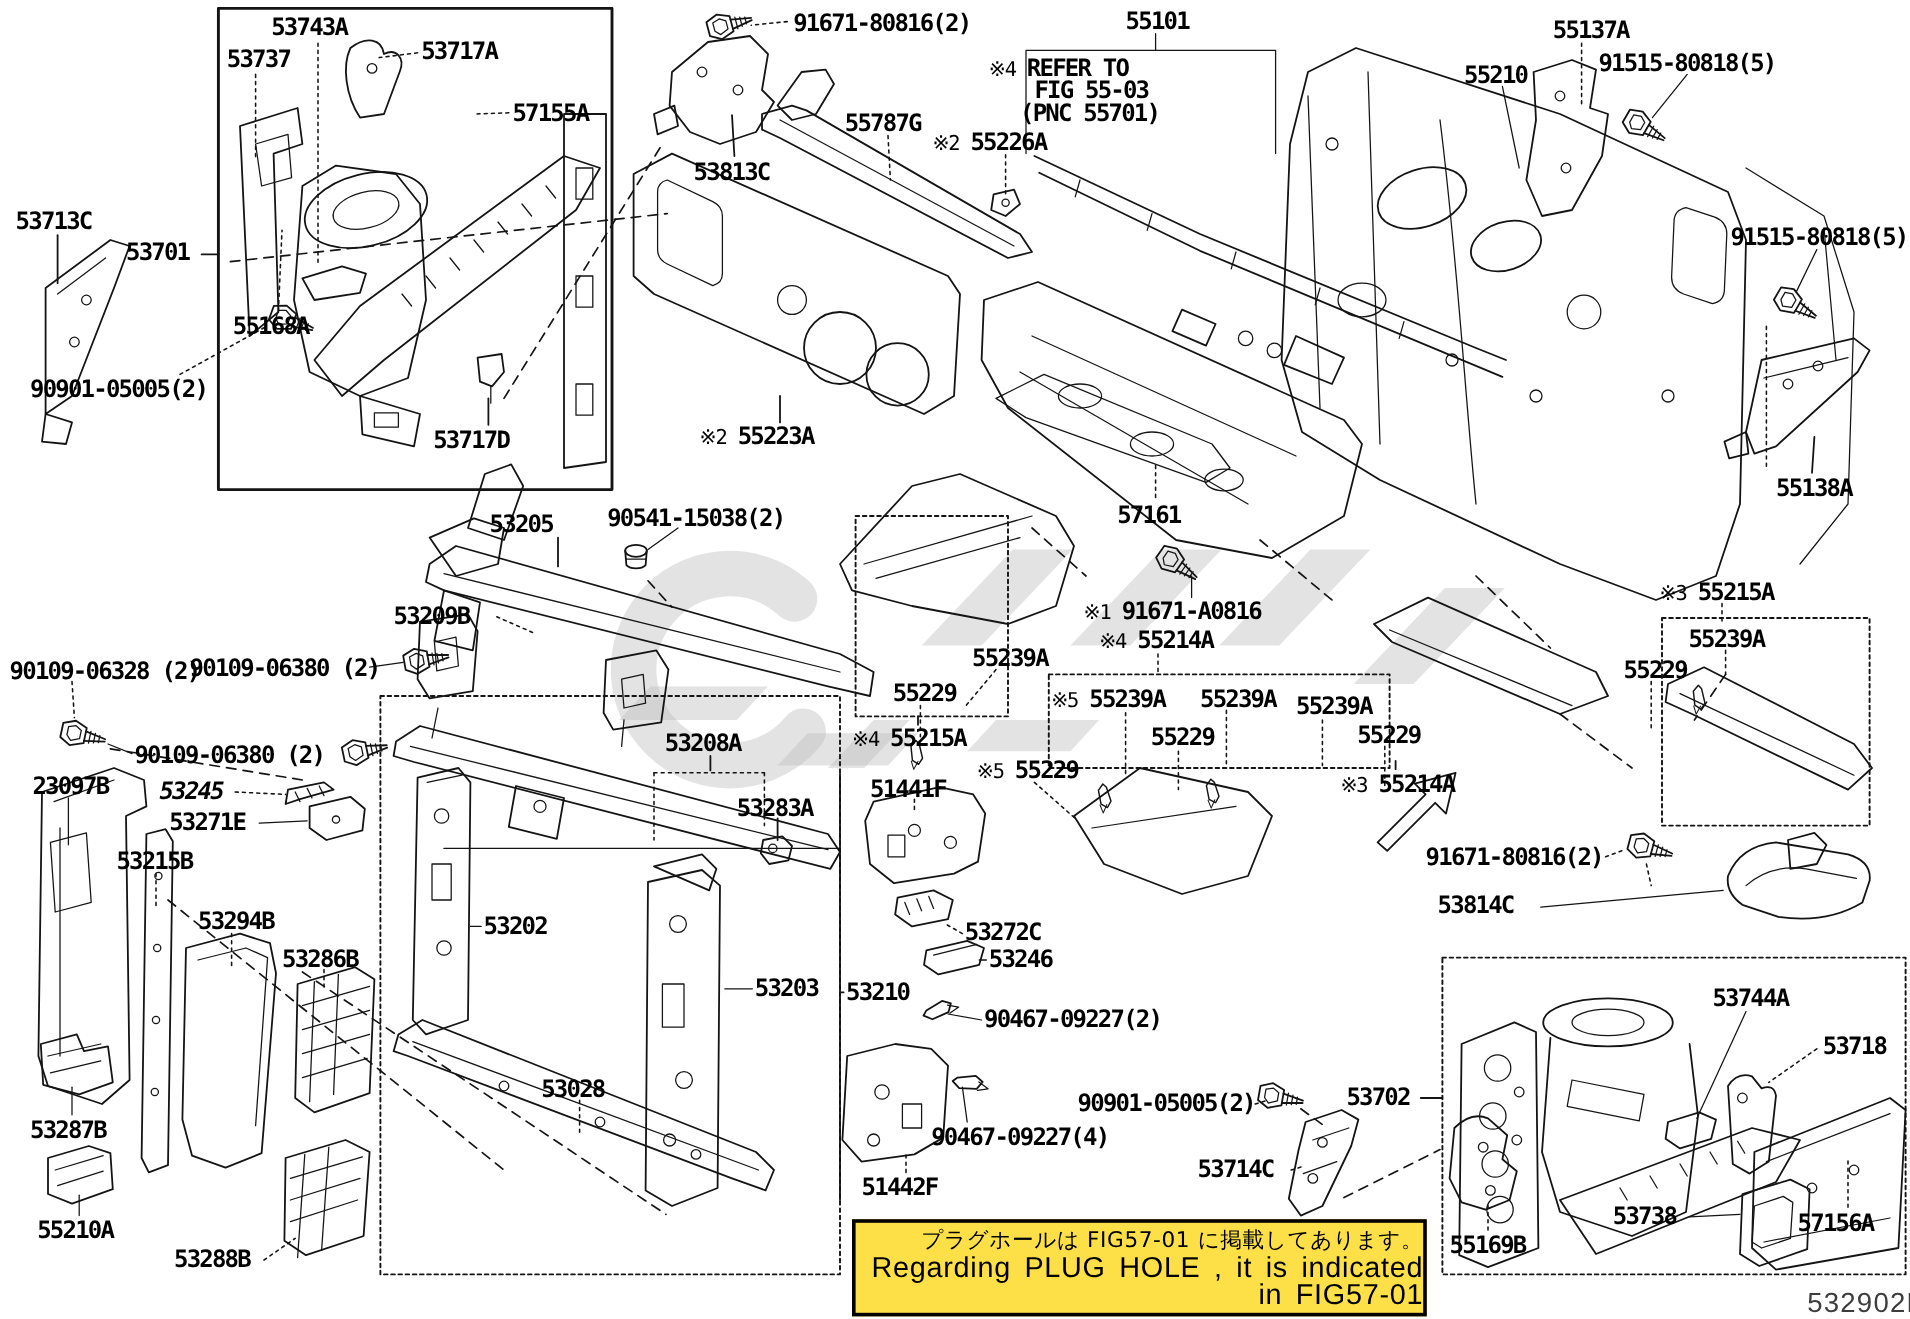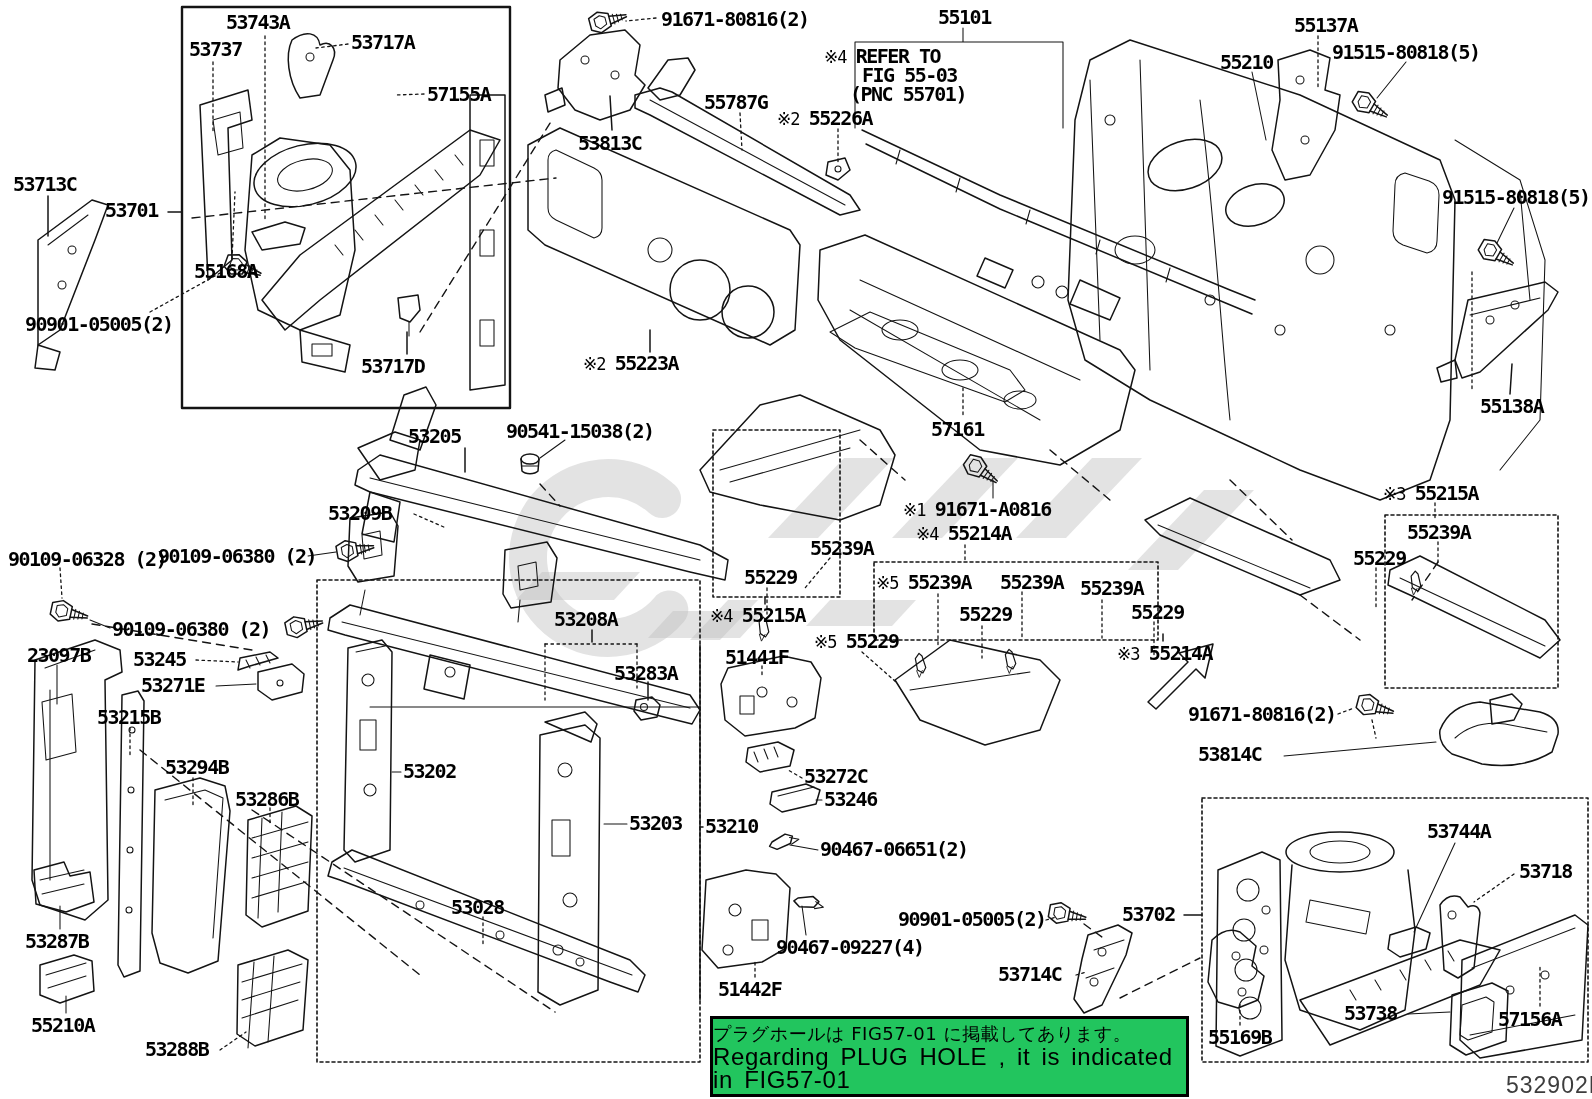--- a/index.html
+++ b/index.html
@@ -16,21 +16,21 @@
   .art .box{stroke-dasharray:3 3;stroke-width:1.6;}
   .art .solidbox{stroke-width:2.4;}
   .art .wht{fill:#fff;}
   .lbl{position:absolute;font-weight:bold;font-size:20px;letter-spacing:-1.5px;
        white-space:pre;color:#000;line-height:1;}
   .lbl .pre{font-weight:normal;font-size:17px;letter-spacing:-1px;}
   .legend{position:absolute;left:27px;top:421px;}
   .legend div{font-weight:normal;font-size:20px;letter-spacing:-1.5px;white-space:pre;
        line-height:24.5px;color:#000;}
   .notebox{position:absolute;left:710px;top:1016px;width:473px;height:72px;
-       border:3px solid #000;background:#22c55e;text-align:left;padding-top:3px;box-sizing:content-box;}
+       border:3px solid #000;background:#fde047;text-align:right;padding-top:3px;box-sizing:content-box;}
   .notebox .jp{font-family:"DejaVu Sans",sans-serif;font-size:18px;letter-spacing:.5px;line-height:23px;}
   .notebox .en{font-family:"Liberation Sans",sans-serif;font-size:24px;letter-spacing:.6px;
        word-spacing:4px;line-height:23px;}
   .notebox .rf{font-weight:bold;font-size:18px;letter-spacing:1px;line-height:24px;}
   .code{position:absolute;left:1506px;top:1072px;font-family:"Liberation Sans",sans-serif;
        font-size:23px;color:#3d3d3d;letter-spacing:1px;}
 </style>
 </head>
 <body>
 
@@ -454,38 +454,38 @@
       <div class="lbl" style="left: 710px; top: 605px;"><span class="pre">※4 </span>55215A</div>
       <div class="lbl" style="left: 814px; top: 631px;"><span class="pre">※5 </span>55229</div>
       <div class="lbl" style="left: 1117px; top: 643px;"><span class="pre">※3 </span>55214A</div>
       <div class="lbl" style="left: 1383px; top: 483px;"><span class="pre">※3 </span>55215A</div>
       <div class="lbl" style="left: 1407px; top: 522px;">55239A</div>
       <div class="lbl" style="left: 1353px; top: 548px;">55229</div>
       <div class="lbl" style="left: 8px; top: 549px;">90109-06328 (2)</div>
       <div class="lbl" style="left: 158px; top: 546px;">90109-06380 (2)</div>
       <div class="lbl" style="left: 112px; top: 619px;">90109-06380 (2)</div>
       <div class="lbl" style="left: 27px; top: 645px;">23097B</div>
-      <div class="lbl" style="left: 133px; top: 649px;">53245</div>
+      <div class="lbl" style="left: 133px; top: 649px; font-style: italic;">53245</div>
       <div class="lbl" style="left: 141px; top: 675px;">53271E</div>
       <div class="lbl" style="left: 97px; top: 707px;">53215B</div>
       <div class="lbl" style="left: 165px; top: 757px;">53294B</div>
       <div class="lbl" style="left: 235px; top: 789px;">53286B</div>
       <div class="lbl" style="left: 25px; top: 931px;">53287B</div>
       <div class="lbl" style="left: 31px; top: 1015px;">55210A</div>
       <div class="lbl" style="left: 145px; top: 1039px;">53288B</div>
       <div class="lbl" style="left: 554px; top: 609px;">53208A</div>
       <div class="lbl" style="left: 614px; top: 663px;">53283A</div>
       <div class="lbl" style="left: 403px; top: 761px;">53202</div>
       <div class="lbl" style="left: 629px; top: 813px;">53203</div>
       <div class="lbl" style="left: 451px; top: 897px;">53028</div>
       <div class="lbl" style="left: 705px; top: 816px;">53210</div>
       <div class="lbl" style="left: 725px; top: 647px;">51441F</div>
       <div class="lbl" style="left: 804px; top: 766px;">53272C</div>
       <div class="lbl" style="left: 824px; top: 789px;">53246</div>
-      <div class="lbl" style="left: 820px; top: 839px;">90467-06651(2)</div>
+      <div class="lbl" style="left: 820px; top: 839px;">90467-09227(2)</div>
       <div class="lbl" style="left: 776px; top: 937px;">90467-09227(4)</div>
       <div class="lbl" style="left: 718px; top: 979px;">51442F</div>
       <div class="lbl" style="left: 898px; top: 909px;">90901-05005(2)</div>
       <div class="lbl" style="left: 998px; top: 964px;">53714C</div>
       <div class="lbl" style="left: 1122px; top: 904px;">53702</div>
       <div class="lbl" style="left: 1188px; top: 704px;">91671-80816(2)</div>
       <div class="lbl" style="left: 1198px; top: 744px;">53814C</div>
       <div class="lbl" style="left: 1427px; top: 821px;">53744A</div>
       <div class="lbl" style="left: 1519px; top: 861px;">53718</div>
       <div class="lbl" style="left: 1208px; top: 1027px;">55169B</div>

